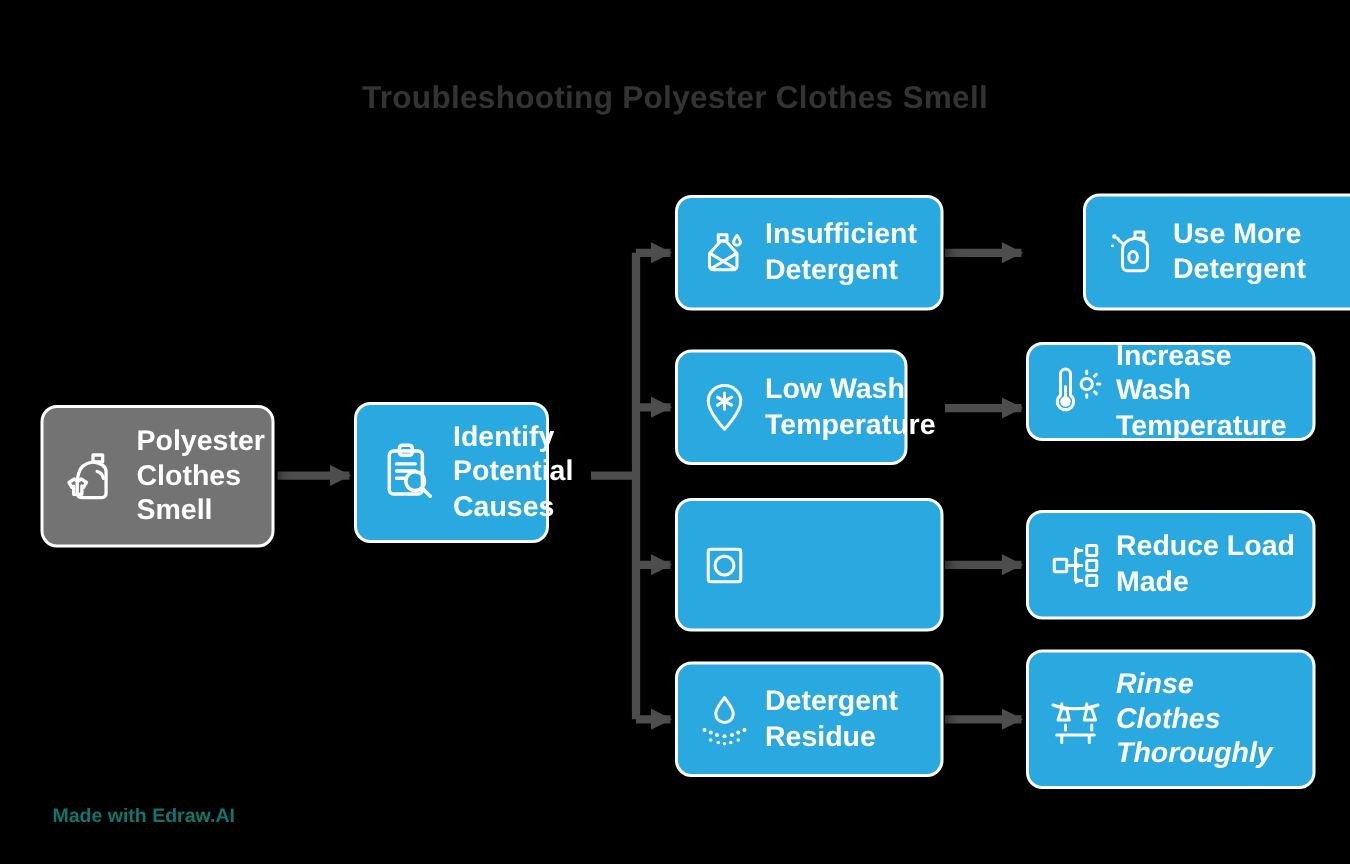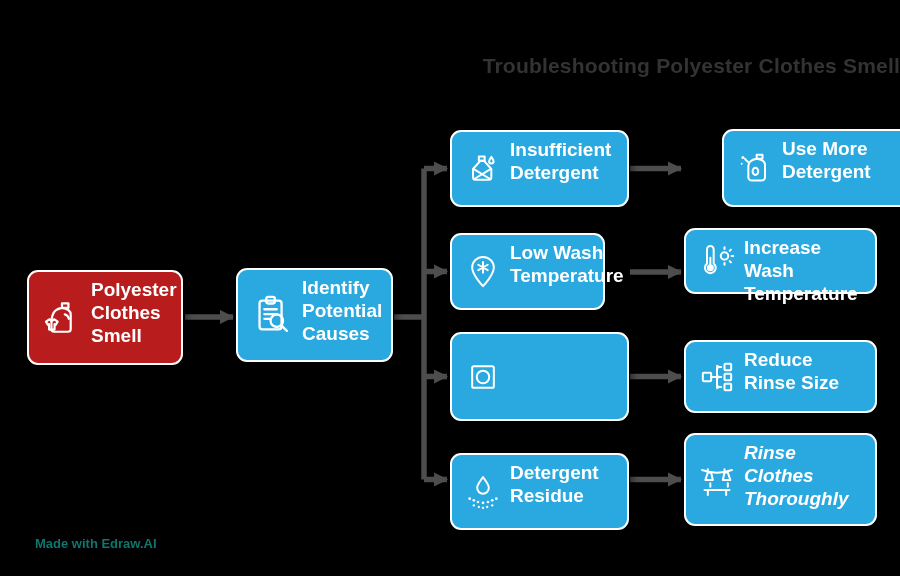--- a/index.html
+++ b/index.html
@@ -1,32 +1,32 @@
 <!DOCTYPE html>
 <html><head>
 <meta charset="utf-8">
 <style>
   html,body{margin:0;padding:0;background:#000;}
   #canvas{
     position:relative;width:900px;height:576px;background:#000;overflow:hidden;
     font-family:"Liberation Sans",sans-serif;
   }
   .title{
-    position:absolute;top:54px;left:0;width:900px;text-align:right;
+    position:absolute;top:54px;left:0;width:900px;text-align:center;
     font-size:21px;font-weight:700;color:#333333;letter-spacing:.2px;
   }
   .node{
-    position:absolute;display:flex;gap:7px;
+    position:absolute;display:flex;align-items:center;gap:7px;
     padding:6px 8px 6px 11px;box-sizing:border-box;
     border:2px solid #ffffff;border-radius:11px;
     box-shadow:3px 4px 7px rgba(0,0,0,.55);
     color:#ffffff;font-size:19px;font-weight:700;line-height:1.22;
   }
   .node.blue{background:#29a9e0;}
-  .node.gray{background:#b91c1c;}
+  .node.gray{background:#737373;}
   .icon{flex:0 0 auto;display:flex;align-items:center;justify-content:center;}
   .label{flex:1 1 auto;}
   #edges{position:absolute;left:0;top:0;pointer-events:none;}
   .watermark{
     position:absolute;left:35px;top:536px;font-size:13px;font-weight:700;color:#0f766e;
   }
   svg.ic{stroke:#fff;fill:none;stroke-width:2.4;stroke-linecap:round;stroke-linejoin:round;}
 </style>
 </head>
 <body>
@@ -61,21 +61,21 @@
       <svg class="ic" width="44" height="44" viewBox="0 0 48 48">
         <path d="M24 8h7v5h-7z"></path>
         <path d="M24 13c-6 1-9.5 4.2-10.5 8.5L12.5 26v10a3 3 0 0 0 3 3h15a3 3 0 0 0 3-3V20c0-4-4-6-9.5-7z"></path>
         <path d="M27 20a6 6 0 0 1 4.5 5"></path>
         <path d="M6.5 28l4-2.6 2.4 2 2.4-2 4 2.6-2 3.4-1.4-.8v6h-6v-6l-1.4.8z"></path>
       </svg>
     </span>
     <span class="label">Polyester Clothes Smell</span>
   </div>
 
-  <div class="node blue" style="left:236px;top:268px;width:157px;height:94px;">
+  <div class="node blue" style="left:236px;top:268px;width:130px;height:94px;">
     <span class="icon">
       <svg class="ic" width="46" height="46" viewBox="0 0 48 48">
         <rect x="11" y="9" width="23" height="30" rx="3"></rect>
         <rect x="18" y="5" width="9" height="7" rx="2"></rect>
         <path d="M16 18h13M16 23h13M16 28h6"></path>
         <circle cx="29" cy="30" r="6.5"></circle>
         <path d="M33.8 34.8 L39.5 40.5"></path>
       </svg>
     </span>
     <span class="label">Identify Potential Causes</span>
@@ -105,21 +105,21 @@
 
   <div class="node blue" style="left:450px;top:332px;width:179px;height:89px;">
     <span class="icon">
       <svg class="ic" width="40" height="40" viewBox="0 0 48 48">
         <rect x="11" y="11" width="26" height="26" rx="2"></rect>
         <circle cx="24" cy="24" r="7.5"></circle>
       </svg>
     </span>
   </div>
 
-  <div class="node blue" style="left:450px;top:441px;width:179px;height:77px;margin-top:12px;">
+  <div class="node blue" style="left:450px;top:441px;width:179px;height:77px;">
     <span class="icon">
       <svg class="ic" width="40" height="40" viewBox="0 0 48 48">
         <path d="M24 6c-3.5 5.5-7 8.6-7 13a7 7 0 0 0 14 0c0-4.4-3.5-7.5-7-13z"></path>
         <g fill="#fff" stroke="none">
           <circle cx="8" cy="32" r="1.6"></circle>
             <circle cx="13" cy="34" r="1.6"></circle>
             <circle cx="18" cy="36" r="1.6"></circle>
           <circle cx="24" cy="37" r="1.6"></circle>
             <circle cx="30" cy="36" r="1.6"></circle>
             <circle cx="35" cy="34" r="1.6"></circle>
@@ -175,21 +175,21 @@
         <rect x="7" y="19" width="10" height="10" rx="1"></rect>
         <rect x="33" y="8" width="8" height="8" rx="1"></rect>
         <rect x="33" y="20" width="8" height="8" rx="1"></rect>
         <rect x="33" y="32" width="8" height="8" rx="1"></rect>
         <path d="M17 24h7"></path>
         <path d="M24 24V12h5" marker-end="url(#ia)"></path>
         <path d="M24 24h5" marker-end="url(#ia)"></path>
         <path d="M24 24v12h5" marker-end="url(#ia)"></path>
       </svg>
     </span>
-    <span class="label">Reduce Rinse Size</span>
+    <span class="label">Reduce Load Made</span>
   </div>
 
   <div class="node blue" style="left:684px;top:433px;width:193px;height:93px;font-style:italic;">
     <span class="icon">
       <svg class="ic" width="40" height="40" viewBox="0 0 48 48">
         <path d="M6 12c11 4 25 4 36 0"></path>
         <path d="M13 11v4M33 11v4"></path>
         <path d="M13 15l-3 9h9l-2-9zM33 15l-2 9h9l-3-9z"></path>
         <path d="M16 28v4M37 28v4"></path>
         <path d="M9 36h30M13 36v6M35 36v6"></path>

